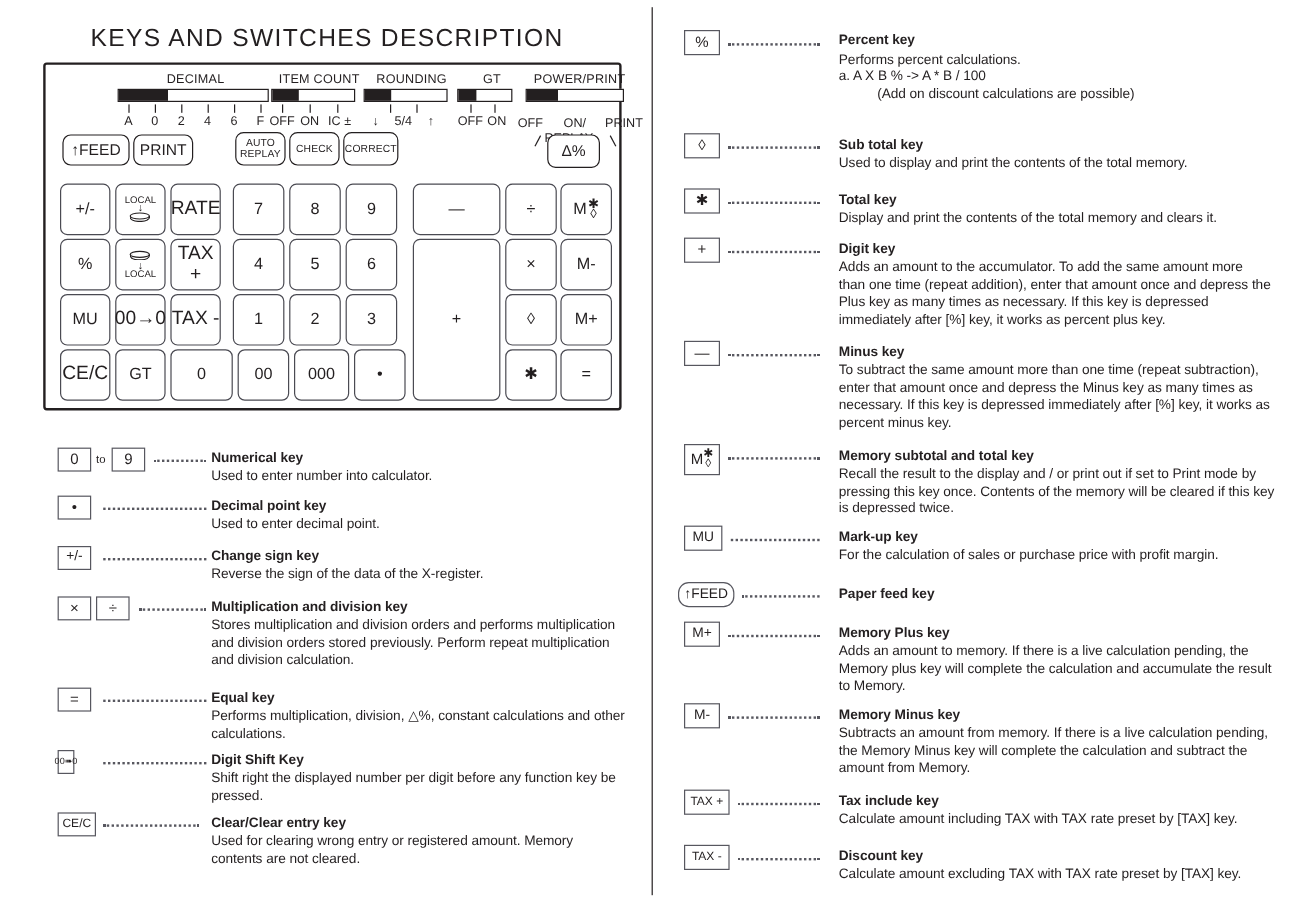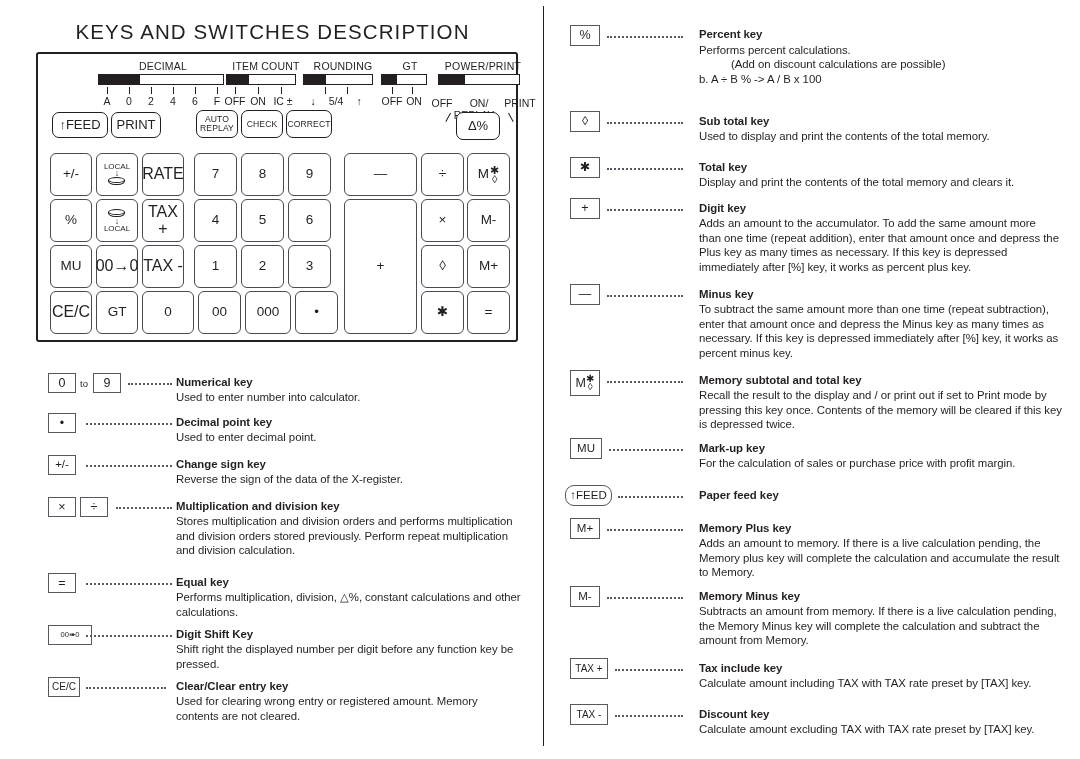--- a/index.html
+++ b/index.html
@@ -444,21 +444,21 @@
     <div class="entry">
       <div class="kbox" style="left:48px; top:573px; width:28px; height:20px;">
         <span>=</span>
       </div>
       <div class="dots" style="left:86px; top:583px; width:86px;"></div>
       <div class="d-title" style="left:176px; top:576px;">Equal key</div>
       <div class="d-body" style="left:176px; top:590px; width:345px;">Performs multiplication, division, △%, constant calculations and other calculations.</div>
     </div>
 
     <div class="entry">
-      <div class="kbox f8" style="left:48px; top:625px; width:44px; height:20px;">
+      <div class="kbox f8" style="left:48px; top:625px; width:14px; height:20px;">
         <span>00➠0</span>
       </div>
       <div class="dots" style="left:86px; top:635px; width:86px;"></div>
       <div class="d-title" style="left:176px; top:628px;">Digit Shift Key</div>
       <div class="d-body" style="left:176px; top:642px; width:345px;">Shift right the displayed number per digit before any function key be pressed.</div>
     </div>
 
     <div class="entry">
       <div class="kbox f10" style="left:48px; top:677px; width:32px; height:20px;">
         <span>CE/C</span>
@@ -473,22 +473,22 @@
   <div class="col-right">
 
     <div class="entry">
       <div class="kbox" style="left:25px; top:25px; width:30px; height:21px;">
         <span>%</span>
       </div>
       <div class="dots" style="left:62px; top:36px; width:76px;"></div>
       <div class="d-title" style="left:154px; top:28px;">Percent key</div>
       <div class="d-body" style="left:154px; top:43px; width:355px;">Performs percent calculations.</div>
       <div class="d-body" style="left:154px; top:57px; width:355px;">
+        <span class="ind">a.   A X B % -&gt; A * B / 100</span>
         <span class="ind2">(Add on discount calculations are possible)</span>
-        <span class="ind">b.   A ÷ B % -&gt; A / B x 100</span>
       </div>
     </div>
 
     <div class="entry">
       <div class="kbox" style="left:25px; top:111px; width:30px; height:21px;">
         <span>◊</span>
       </div>
       <div class="dots" style="left:62px; top:122px; width:76px;"></div>
       <div class="d-title" style="left:154px; top:115px;">Sub total key</div>
       <div class="d-body" style="left:154px; top:129px; width:360px;">Used to display and print the contents of the total memory.</div>

